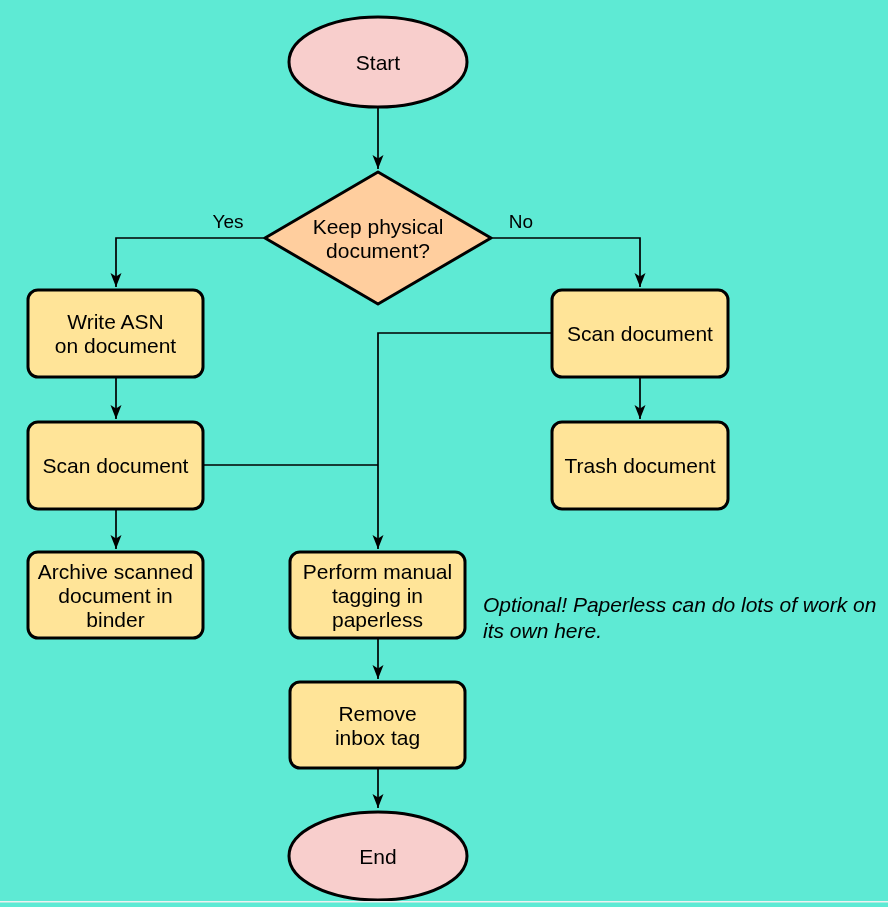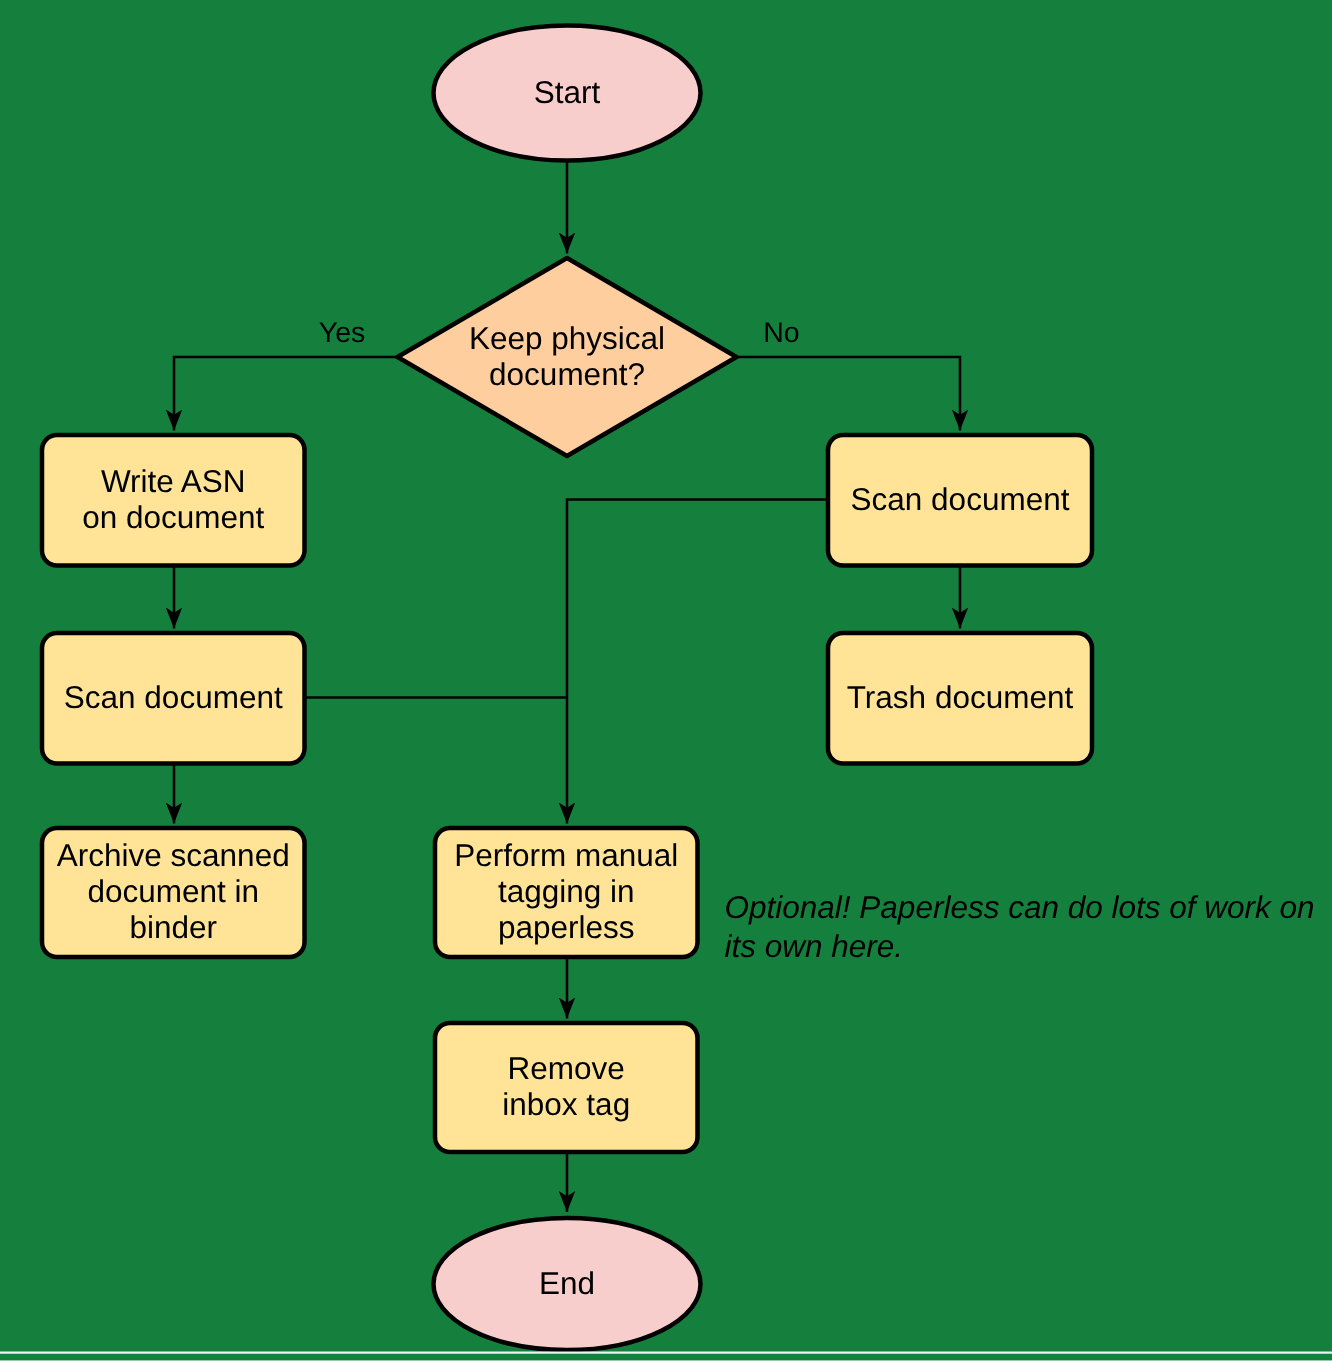--- a/index.html
+++ b/index.html
@@ -4,21 +4,21 @@
 <style>
   html, body {
     margin: 0;
     padding: 0;
     background: #ffffff;
   }
   .canvas {
     position: relative;
     width: 888px;
     height: 907px;
-    background: #15803d;
+    background: #5eead4;
     overflow: hidden;
     font-family: "Liberation Sans", sans-serif;
   }
   svg { display: block; }
   .node-shape { stroke-linejoin: round; }
   .node-label {
     font-family: "Liberation Sans", sans-serif;
     font-size: 21px;
     text-anchor: middle;
   }

